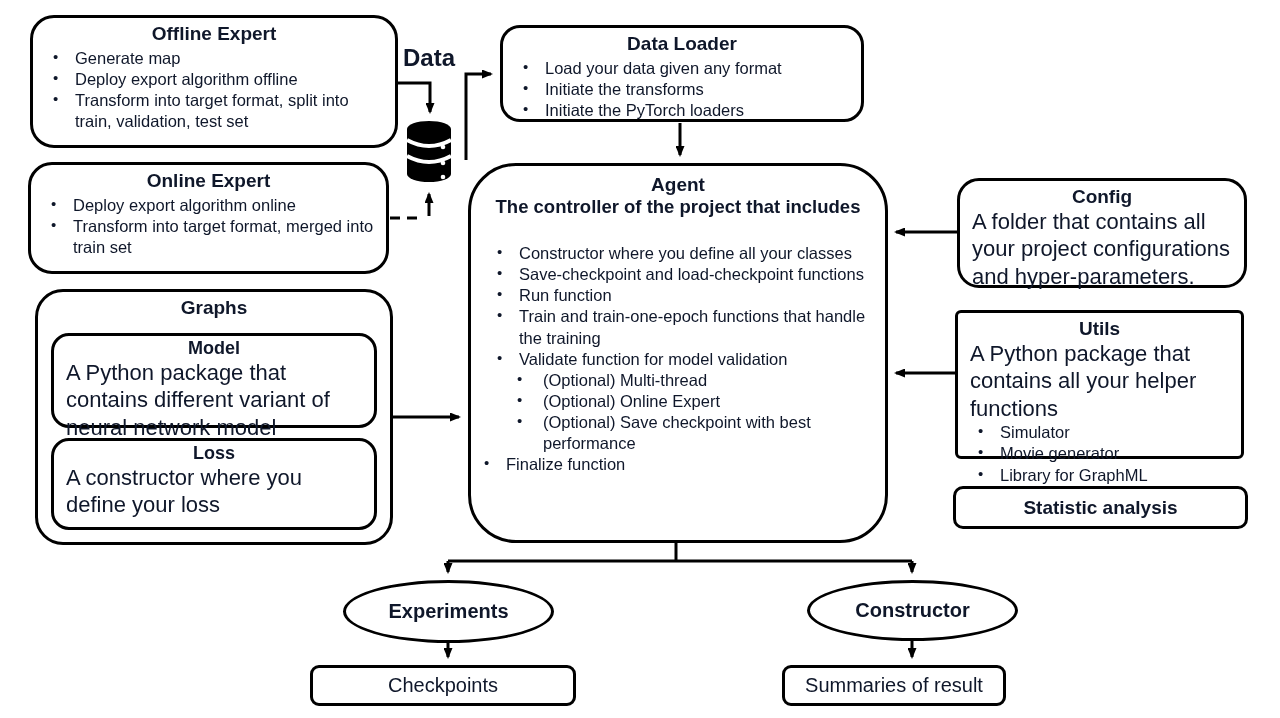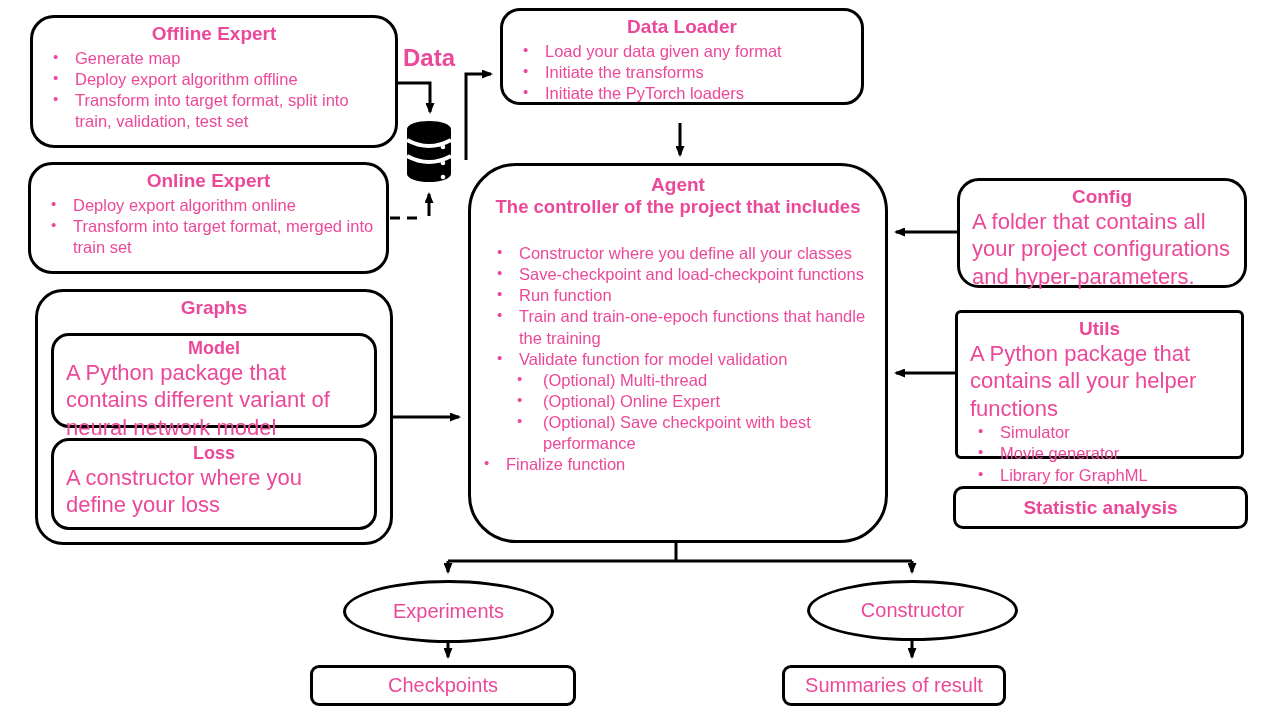--- a/index.html
+++ b/index.html
@@ -1,18 +1,18 @@
 <!DOCTYPE html>
 <html><head>
 <meta charset="utf-8">
 <style>
   html,body{margin:0;padding:0;background:#fff;}
   #canvas{
     position:relative;width:1280px;height:718px;background:#ffffff;
-    font-family:"Liberation Sans","DejaVu Sans",sans-serif;color:#ec4899;
+    font-family:"Liberation Sans","DejaVu Sans",sans-serif;color:#0f172a;
     overflow:hidden;
   }
   .box{
     position:absolute;background:#fff;border:3px solid #000;
     box-sizing:border-box;z-index:2;
   }
   .box .title{
     text-align:center;font-weight:bold;font-size:19px;line-height:1.15;
     margin-top:5px;
   }
@@ -31,21 +31,21 @@
     list-style:none;margin:0;padding:0 0 0 30px;font-size:16.5px;line-height:1.28;
   }
   ul.subbullets li{position:relative;padding-left:42px;}
   ul.subbullets li::before{
     content:"\2022";position:absolute;left:16px;top:-1px;font-size:15px;
   }
   .desc{font-size:22px;line-height:1.25;padding:0 10px 0 12px;}
   .ellipse{
     position:absolute;background:#fff;border:3px solid #000;border-radius:50%;
     box-sizing:border-box;display:flex;align-items:center;justify-content:center;
-    font-weight:normal;font-size:20px;z-index:2;
+    font-weight:bold;font-size:20px;z-index:2;
   }
   .plainbox{
     position:absolute;background:#fff;border:3px solid #000;border-radius:9px;
     box-sizing:border-box;display:flex;align-items:center;justify-content:center;
     font-size:20px;z-index:2;
   }
   #connectors{position:absolute;left:0;top:0;z-index:4;pointer-events:none;}
   #data-label{
     position:absolute;left:403px;top:44px;font-weight:bold;font-size:24px;z-index:3;
   }
@@ -90,21 +90,21 @@
     <ellipse cx="25" cy="10" rx="22" ry="8" fill="#000"></ellipse>
     <rect x="3" y="10" width="44" height="45" fill="#000"></rect>
     <ellipse cx="25" cy="55" rx="22" ry="8" fill="#000"></ellipse>
     <path d="M3,21 Q25,33 47,21" fill="none" stroke="#fff" stroke-width="4"></path>
     <path d="M3,37 Q25,49 47,37" fill="none" stroke="#fff" stroke-width="4"></path>
     <circle cx="39" cy="28" r="2.3" fill="#fff"></circle>
     <circle cx="39" cy="44" r="2.3" fill="#fff"></circle>
     <circle cx="39" cy="58" r="2.3" fill="#fff"></circle>
   </svg>
 
-  <div class="box" style="left:500px;top:8px;width:364px;height:97px;border-radius:20px;">
+  <div class="box" style="left:500px;top:25px;width:364px;height:97px;border-radius:20px;">
     <div class="title">Data Loader</div>
     <ul class="bullets">
       <li>Load your data given any format</li>
       <li>Initiate the transforms</li>
       <li>Initiate the PyTorch loaders</li>
     </ul>
   </div>
 
   <div class="box" style="left:468px;top:163px;width:420px;height:380px;border-radius:48px;">
     <div class="title" style="margin-top:8px;">Agent</div>

